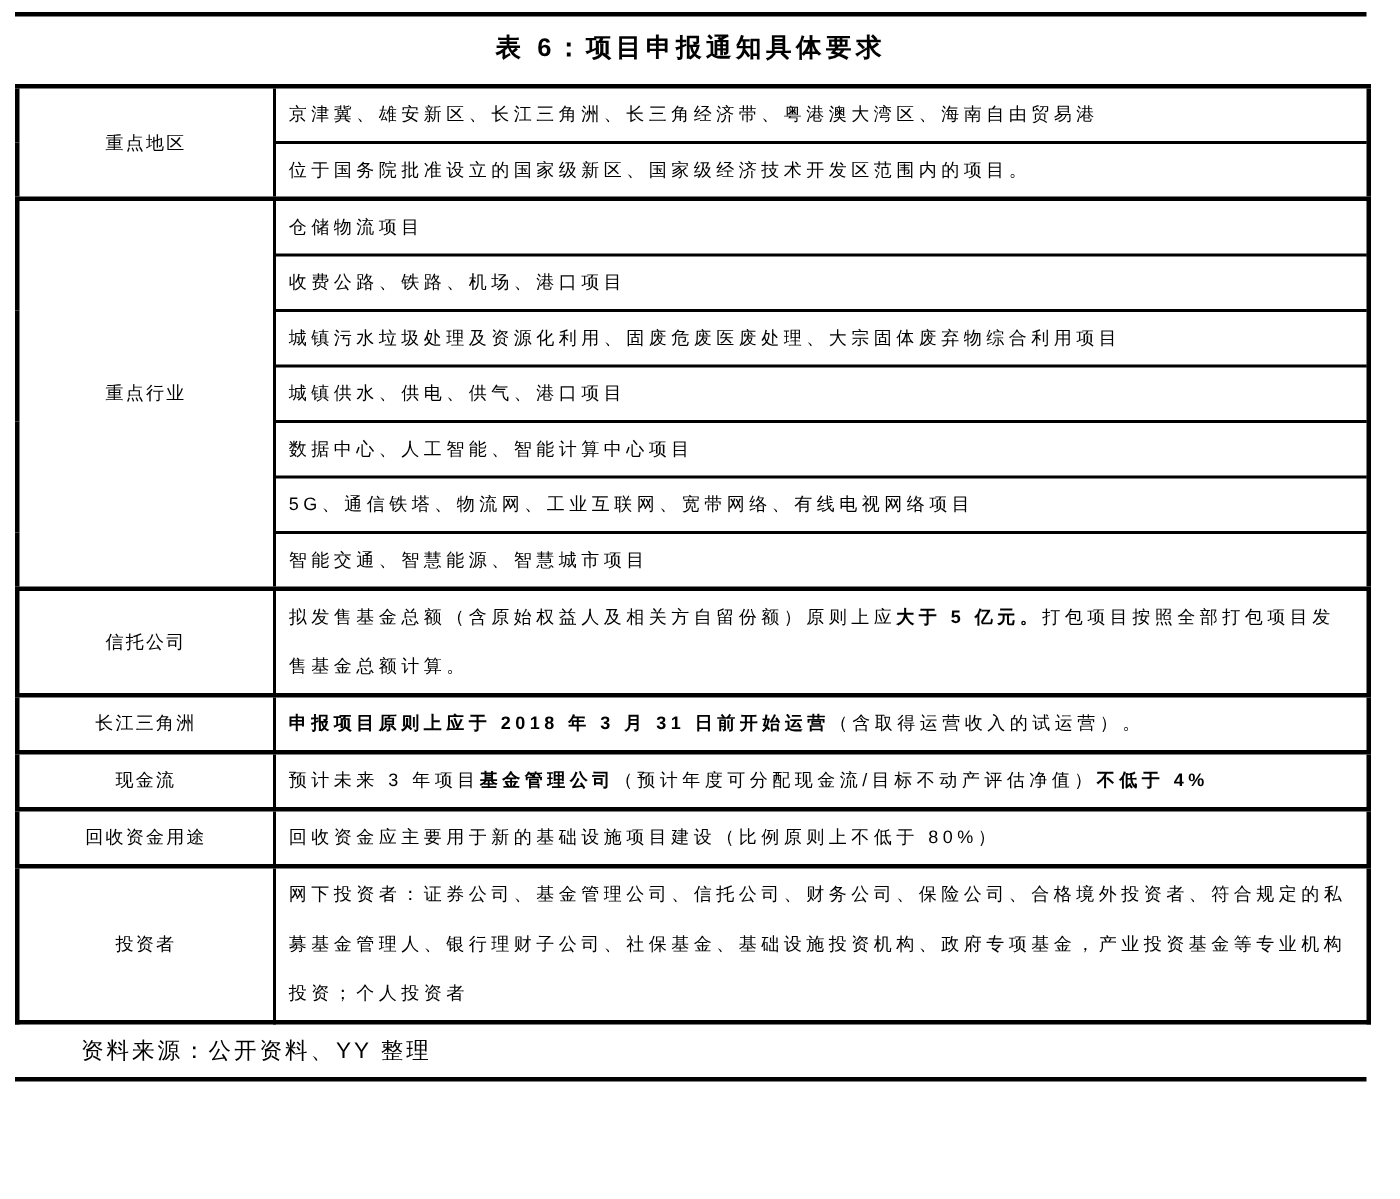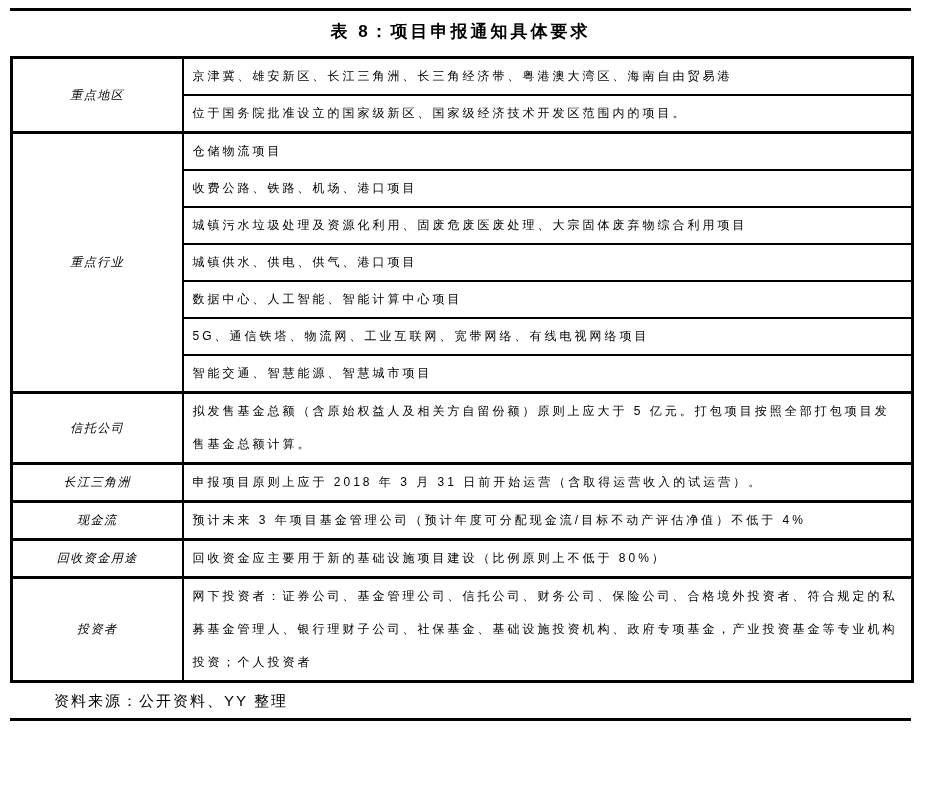--- a/index.html
+++ b/index.html
@@ -48,44 +48,43 @@
     line-height: 33px;
     padding: 1px 9px;
     vertical-align: middle;
     word-break: break-all;
   }
   tr.g td { border-top: 3px solid #000000; }
   td.lab {
     text-align: center;
     letter-spacing: 1.5px;
     padding: 1px 2px;
-    font-style: italic;
   }
   td.val {
     text-align: left;
     letter-spacing: 3px;
   }
-  .seg-b { font-weight: normal; }
+  .seg-b { font-weight: bold; }
   .src-note {
     font-size: 15px;
     letter-spacing: 2px;
     line-height: 22px;
     margin-top: 7px;
     margin-left: 44px;
   }
   .rule.bottom { margin-top: 6px; }
 </style>
 </head>
 <body>
 
 <div class="page">
 
   <div class="rule top"></div>
 
-  <div class="doc-title">表 8：项目申报通知具体要求</div>
+  <div class="doc-title">表 6：项目申报通知具体要求</div>
 
   <table class="tbl">
     <colgroup>
       <col class="c1">
       <col class="c2">
     </colgroup>
     <tbody>
       <tr class="g">
         <td class="lab" rowspan="2">重点地区</td>
         <td class="val">京津冀、雄安新区、长江三角洲、长三角经济带、粤港澳大湾区、海南自由贸易港</td>

